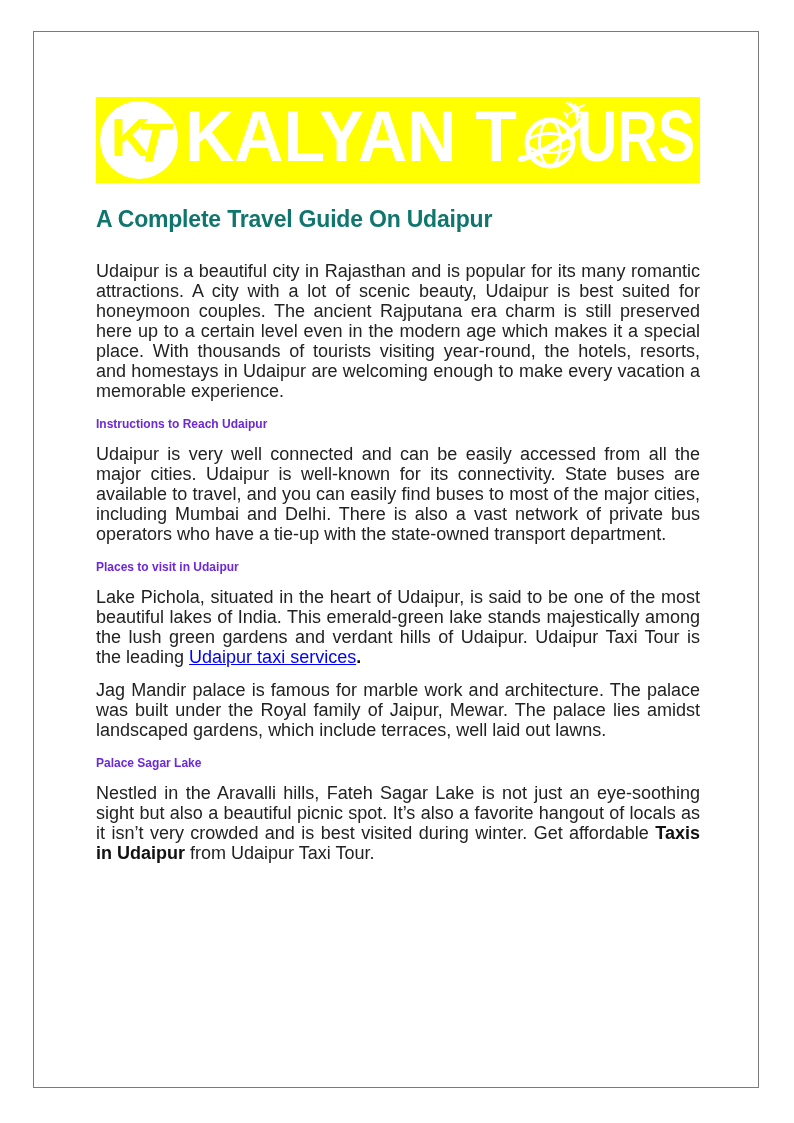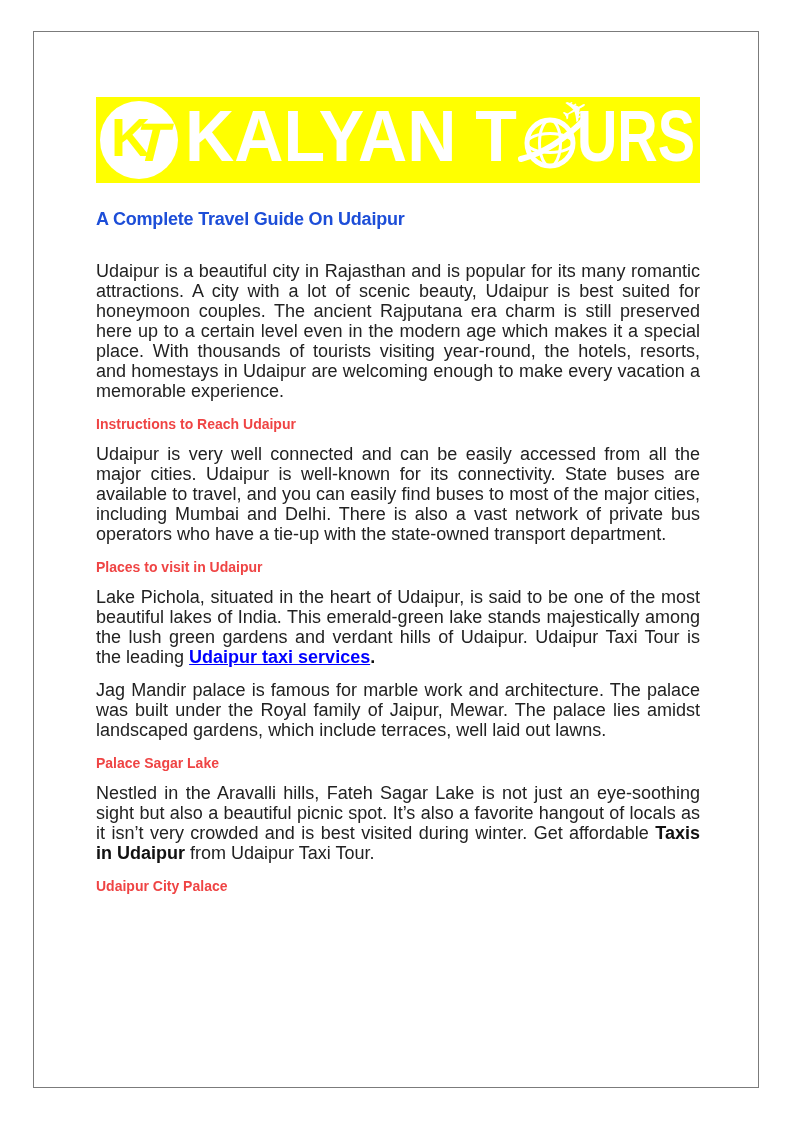--- a/index.html
+++ b/index.html
@@ -29,33 +29,33 @@
     color: #FFFF00; letter-spacing: -2px;
   }
   .kt-circle .t {
     position: absolute; left: 37px; top: 14px;
     font-size: 54px; line-height: 54px; font-weight: bold;
     color: #FFFF00; transform: skewX(-14deg);
   }
   .brand-svg { position: absolute; left: 89px; top: 0; }
 
   h1.title {
-    font-size: 18px; line-height: 32px; font-weight: bold;
-    color: #1d4ed8; margin: 0 0 26px 0; letter-spacing: -0.2px;
+    font-size: 23px; line-height: 32px; font-weight: bold;
+    color: #0f766e; margin: 0 0 26px 0; letter-spacing: -0.2px;
   }
   .body-text p {
     font-size: 18px; line-height: 20px; color: #222222;
     text-align: justify; margin: 0 0 13px 0;
   }
   .body-text h3 {
-    font-size: 14px; line-height: 20px; font-weight: bold;
-    color: #ef4444; margin: 5px 0 10px 0;
+    font-size: 12px; line-height: 20px; font-weight: bold;
+    color: #6d28d9; margin: 5px 0 10px 0;
   }
   .body-text a.doclink {
-    color: #0000FF; font-weight: bold; text-decoration: underline; margin-top: 8px;
+    color: #0000FF; font-weight: normal; text-decoration: underline; margin-top: 8px;
   }
   .body-text b.inline-bold { font-weight: bold; color: #111111; }
 </style>
 </head>
 <body>
 
 <div class="frame"></div>
 
 <div class="content">
 
@@ -88,17 +88,16 @@
 
     <h3>Places to visit in Udaipur</h3>
 
     <p><span>Lake Pichola, situated in the heart of Udaipur, is said to be one of the most beautiful lakes of India. This emerald-green lake stands majestically among the lush green gardens and verdant hills of Udaipur. Udaipur Taxi Tour is the leading </span><a href="#" class="doclink">Udaipur taxi services</a><b class="inline-bold">.</b></p>
 
     <p>Jag Mandir palace is famous for marble work and architecture. The palace was built under the Royal family of Jaipur, Mewar. The palace lies amidst landscaped gardens, which include terraces, well laid out lawns.</p>
 
     <h3>Palace Sagar Lake</h3>
     <p><span>Nestled in the Aravalli hills, Fateh Sagar Lake is not just an eye-soothing sight but also a beautiful picnic spot. It’s also a favorite hangout of locals as it isn’t very crowded and is best visited during winter. Get affordable </span><b class="inline-bold">Taxis in Udaipur</b><span> from Udaipur Taxi Tour.</span></p>
 
-    <h3>Udaipur City Palace</h3>
 
 
   </div>
 </div>
 
 </body></html>

